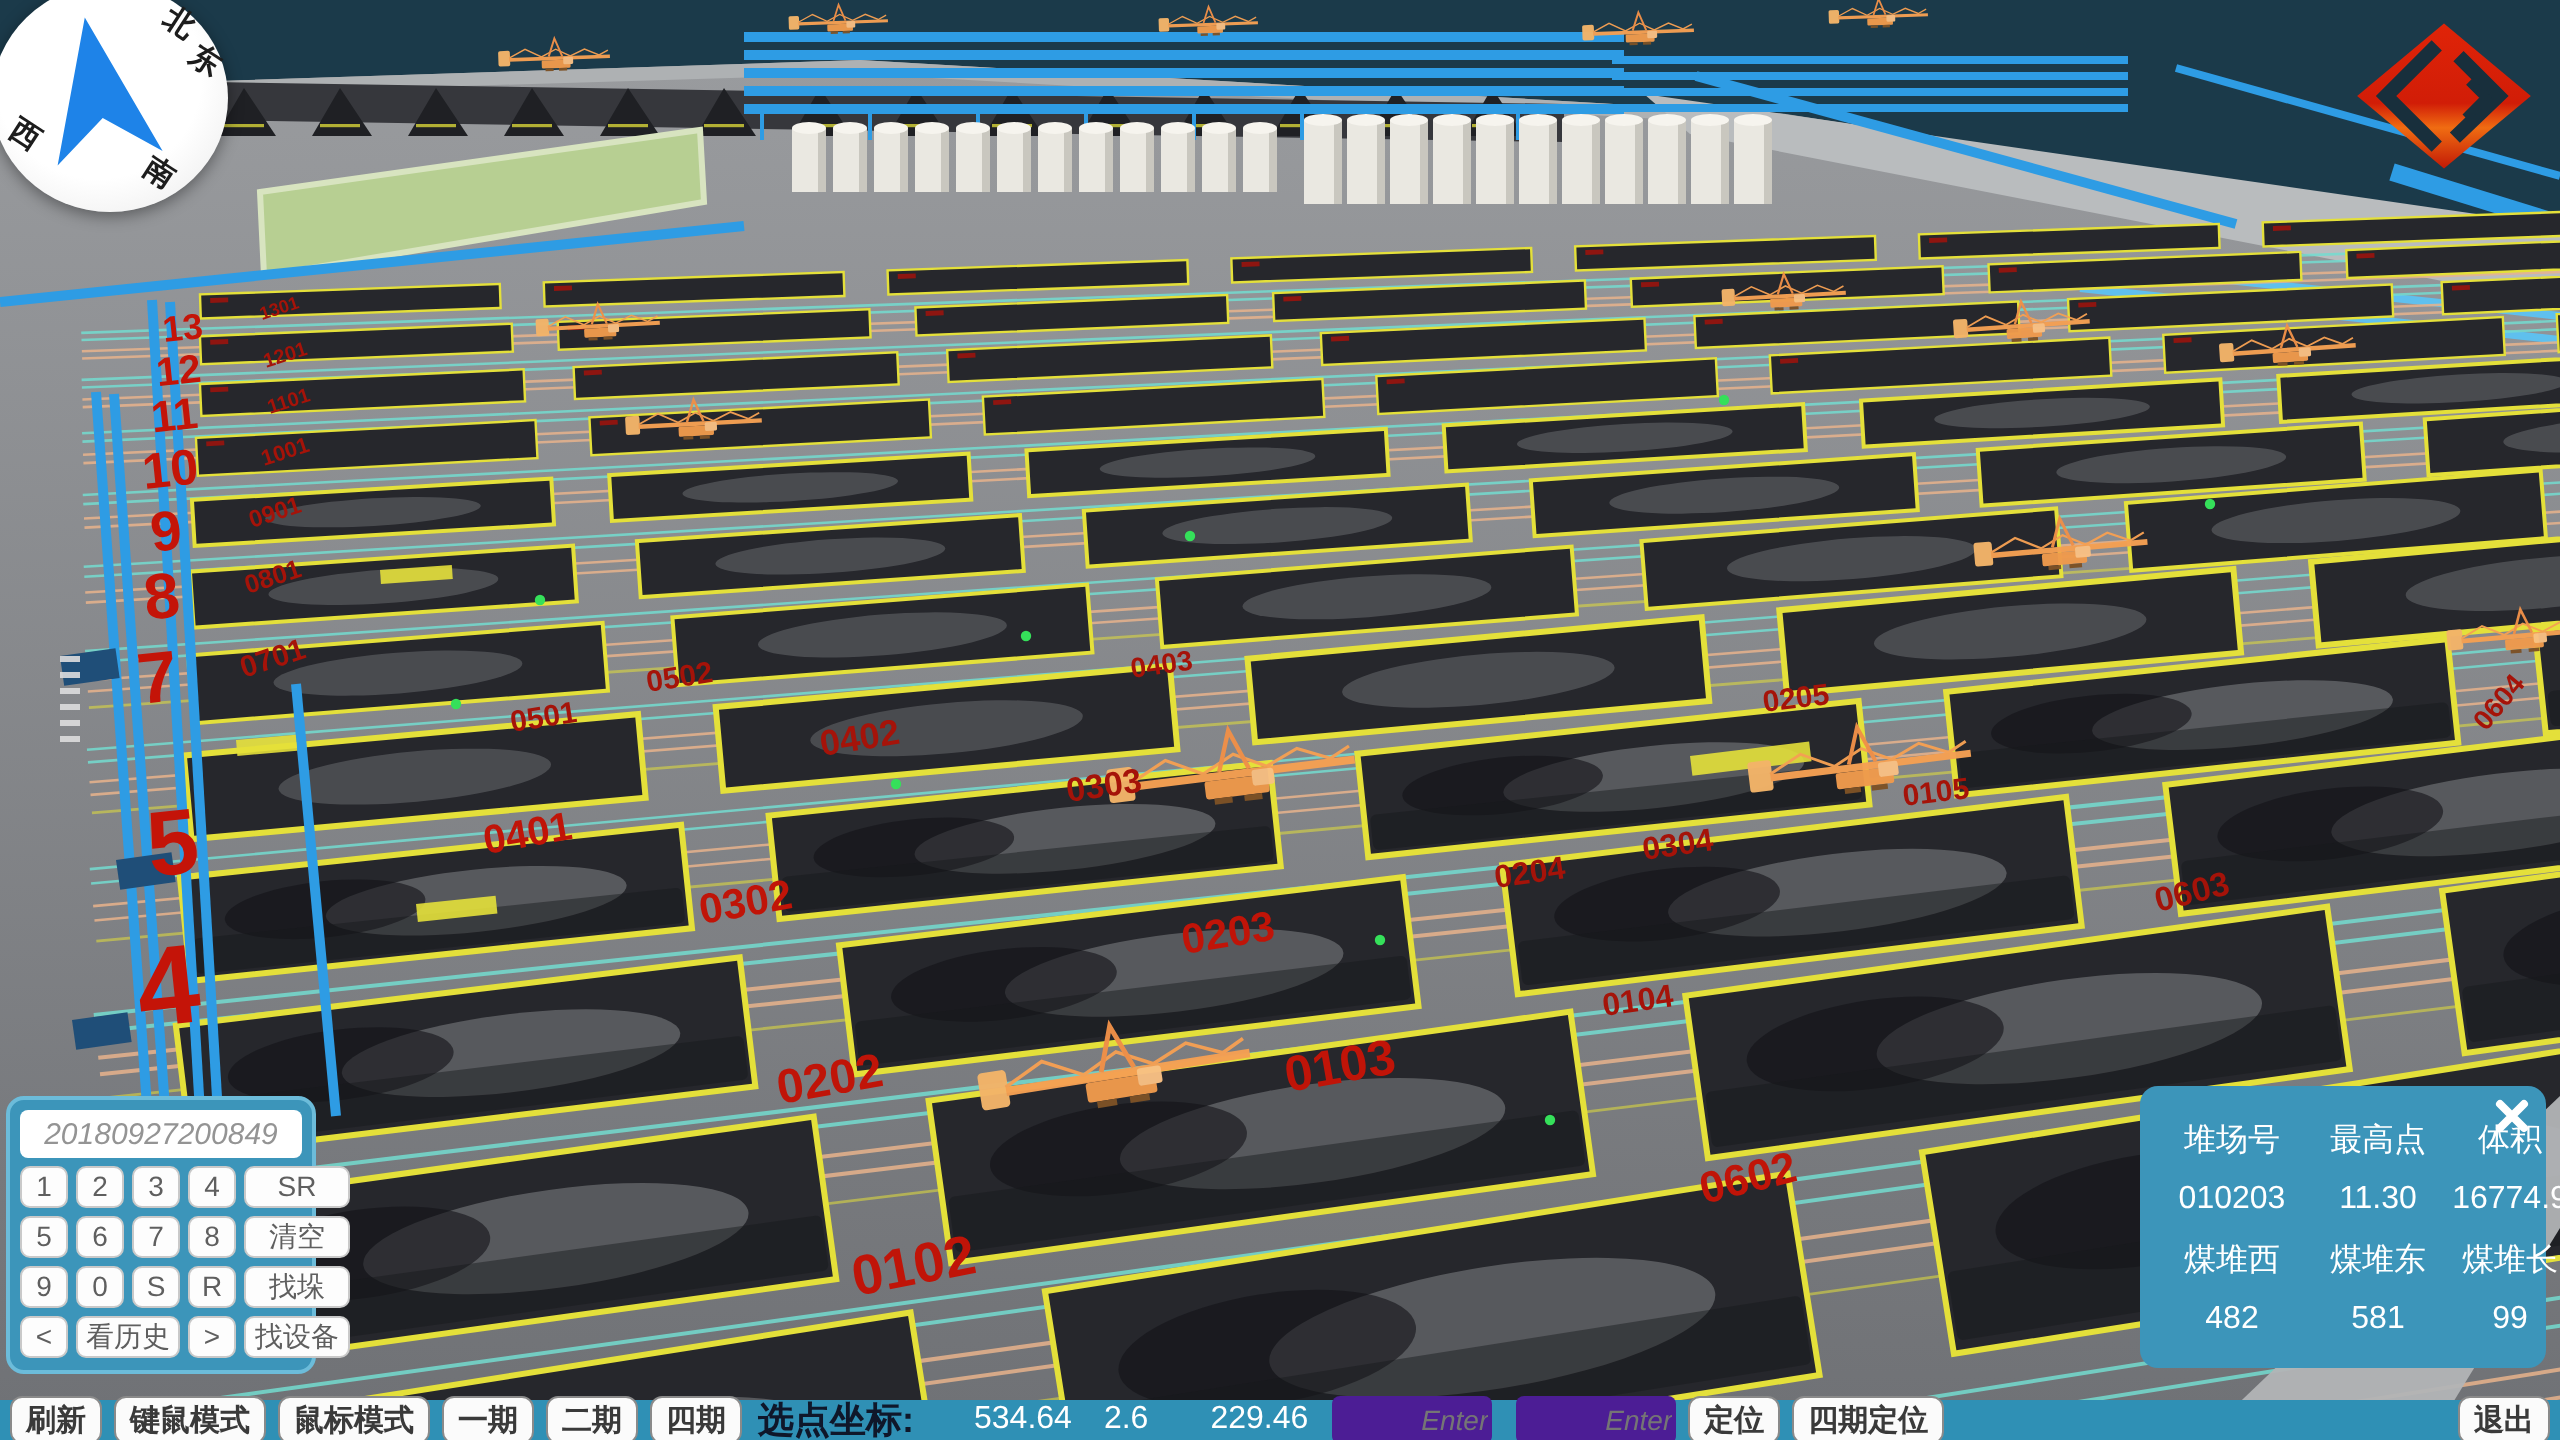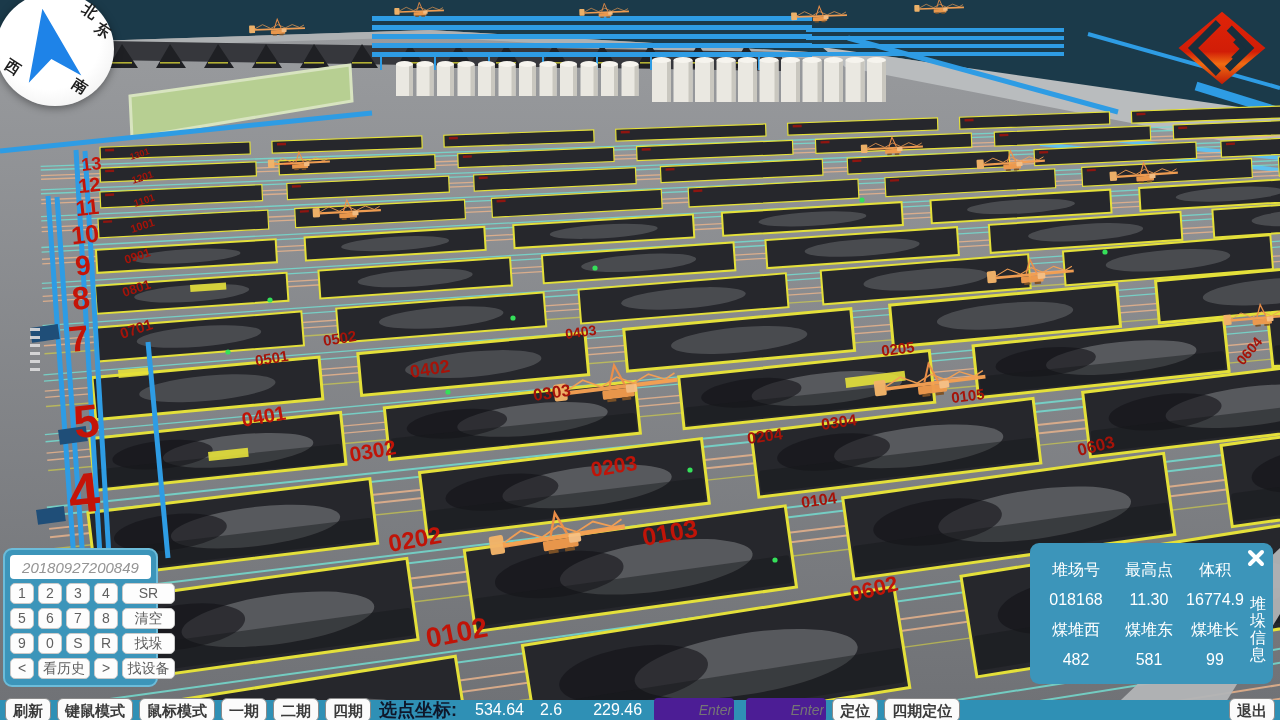--- a/index.html
+++ b/index.html
@@ -23,37 +23,37 @@
   .keypad .query{width:100%;height:24px;box-sizing:border-box;border:none;border-radius:4px;
           background:#fff;text-align:center;font-style:italic;font-size:15px;color:#949494;
           font-family:"Liberation Sans","DejaVu Sans",sans-serif;}
   .kgrid{display:grid;grid-template-columns:24px 24px 24px 24px 53px;gap:4px;margin-top:4px;}
   .ngrid{display:grid;grid-template-columns:24px 52px 24px 53px;gap:4px;margin-top:4px;}
   .kbtn{height:21px;line-height:19px;background:#fdfdfd;border:1px solid #c9c9c9;border-radius:5px;
         color:#5f5f5f;font-size:14px;text-align:center;padding:0;cursor:pointer;
         font-family:"Liberation Sans","DejaVu Sans",sans-serif;white-space:nowrap;overflow:hidden;}
 
   
-  .info{position:absolute;right:7px;top:543px;width:243px;height:141px;box-sizing:border-box;
+  .info{position:absolute;right:7px;top:543px;width:203px;height:141px;box-sizing:border-box;
         background:#3c95ba;border-radius:9px;padding:12px 4px 4px 8px;display:flex;}
   .igrid{display:grid;grid-template-columns:76px 70px 62px;grid-auto-rows:30px;
          color:#fff;font-size:16px;text-align:center;align-items:center;width:208px;}
   .iside{width:18px;margin-left:2px;margin-top:40px;color:#fff;font-size:16px;line-height:17px;
          word-break:break-all;text-align:right;}
   .iclose{position:absolute;top:6px;right:8px;cursor:pointer;}
 
   
   .bar{position:absolute;left:0;right:0;bottom:0;height:20px;background:#2f90b5;
        display:flex;align-items:center;gap:6px;padding:0 5px;box-sizing:border-box;z-index:5;}
   .bar-btn{height:24px;line-height:21px;background:#fbfbfb;border:1px solid #8a8a8a;border-radius:6px;
        padding:0 7px;font-size:15px;color:#3a3a3a;font-weight:bold;box-sizing:border-box;cursor:pointer;
        font-family:"Liberation Sans","DejaVu Sans",sans-serif;white-space:nowrap;}
   .coord-label{color:#0f172a;font-size:18px;font-weight:bold;margin-left:2px;white-space:nowrap;}
   .coord-val{color:#fff;font-size:16px;}
-  .cx{margin-left:12px;} .cy{margin-left:10px;} .cz{margin-left:25px;}
+  .cx{margin-left:24px;} .cy{margin-left:10px;} .cz{margin-left:25px;}
   .enter-input{width:76px;height:22px;border:none;border-radius:4px;text-align:right;
        font-style:italic;font-size:14px;color:#9a9a9a;background:#4c1d95;margin-left:6px;
        font-family:Liberation Sans, sans-serif;}
   .spacer{flex:1;}
 </style>
 </head>
 <body>
 
 <div class="stage">
 
@@ -732,21 +732,21 @@
         <button class="kbtn">&gt;</button>
         <button class="kbtn">找设备</button>
       </div>
   </div>
 
   <div class="info">
     <div class="igrid">
       <span>堆场号</span>
       <span>最高点</span>
       <span>体积</span>
-      <span>018168</span>
+      <span>010203</span>
       <span>11.30</span>
       <span>16774.9</span>
       <span>煤堆西</span>
       <span>煤堆东</span>
       <span>煤堆长</span>
       <span>482</span>
       <span>581</span>
       <span>99</span>
     </div>
     <div class="iside">堆垛信息</div>

